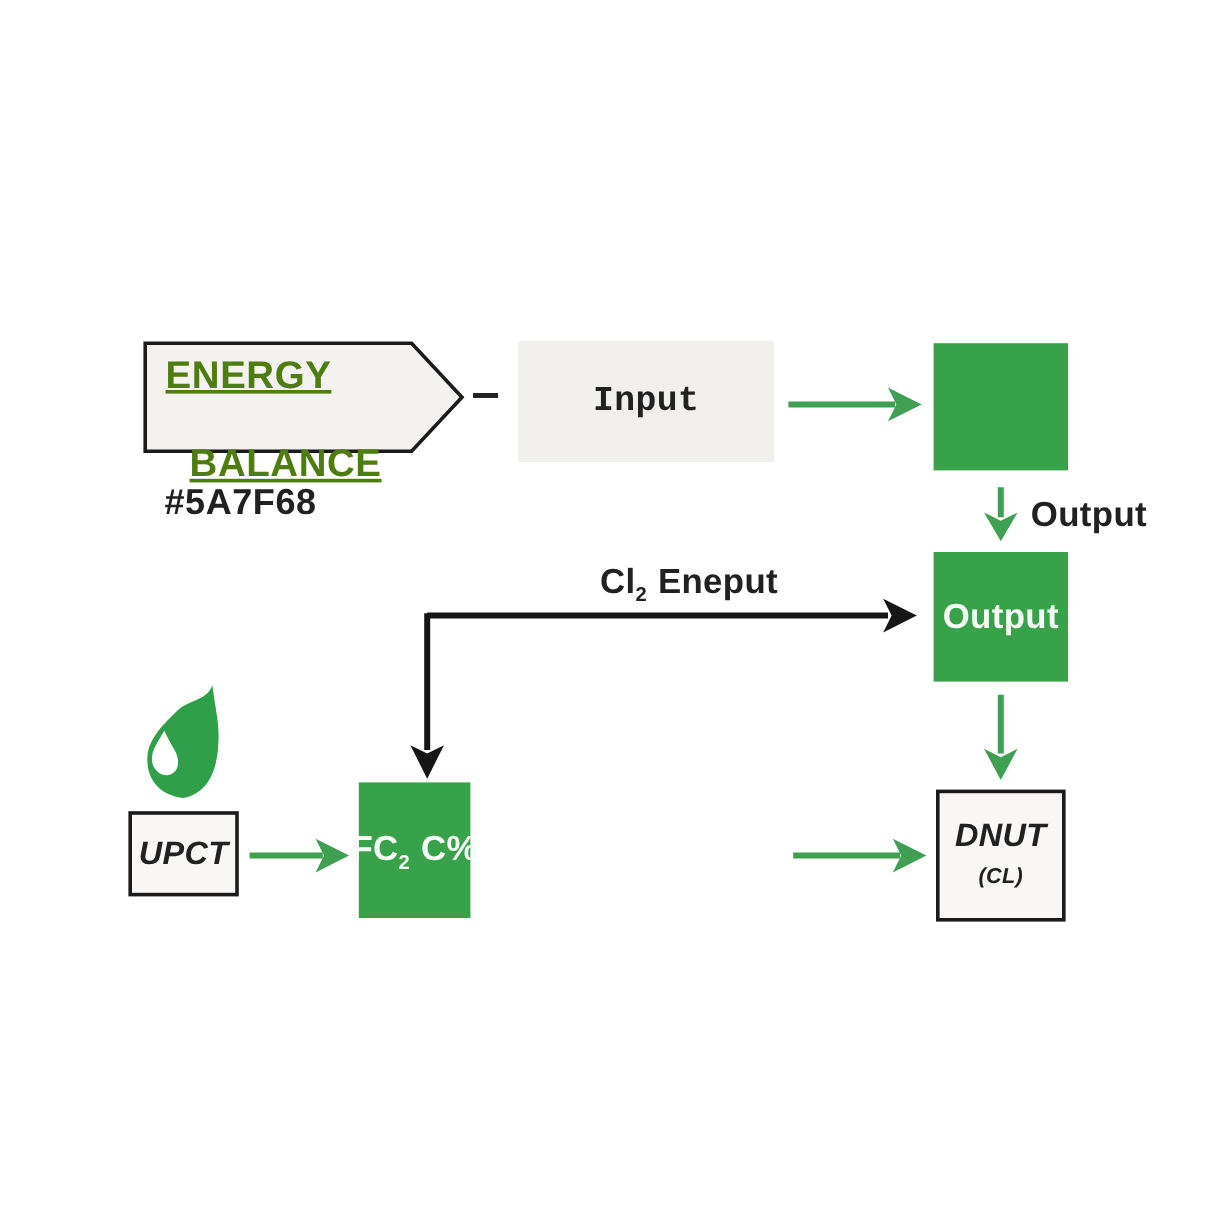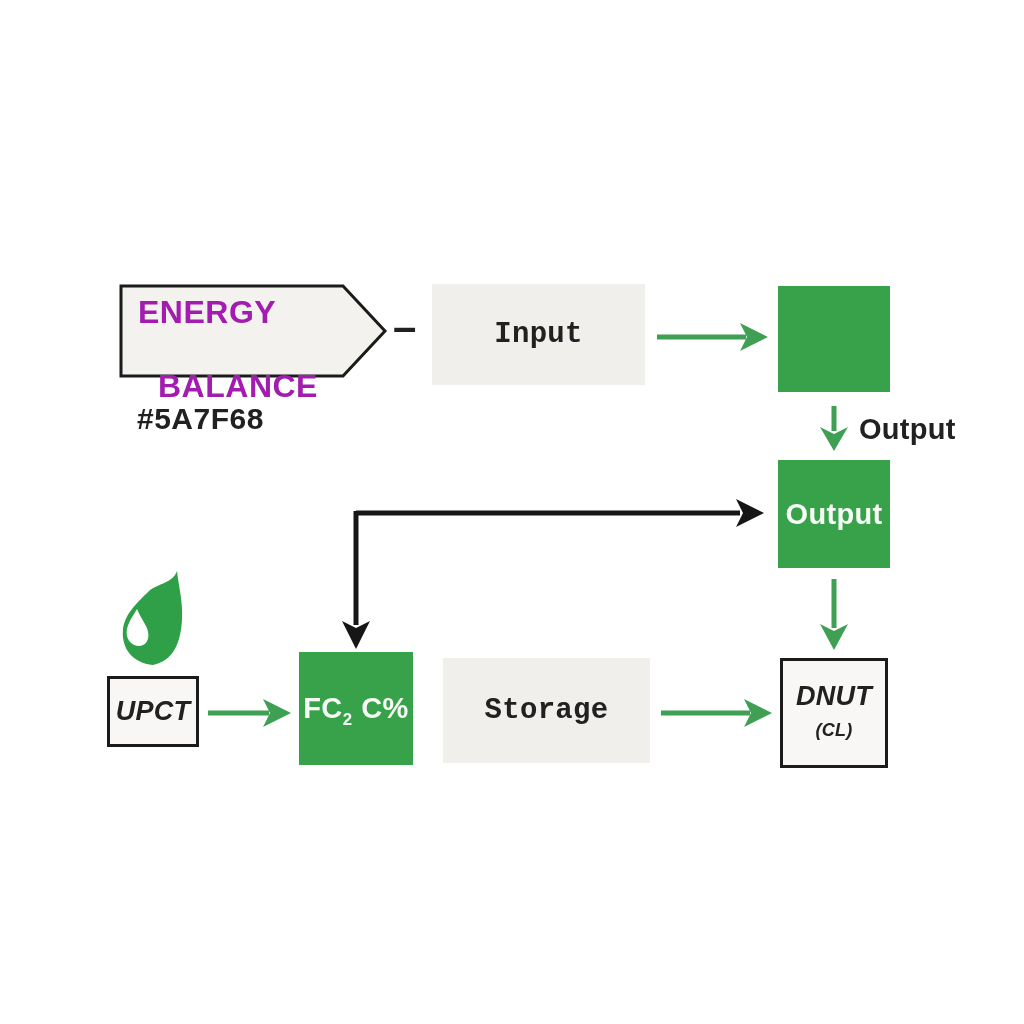--- a/index.html
+++ b/index.html
@@ -19,21 +19,21 @@
   html,body{margin:0;padding:0;background:var(--page-bg);}
   .stage{
     position:relative;width:1024px;height:1024px;background:var(--page-bg);
     overflow:hidden;font-family:"Liberation Sans","DejaVu Sans",sans-serif;
     color:var(--text-dark);
   }
   .abs{position:absolute;}
 
   
   .banner-text{left:138px;top:296px;width:230px;line-height:32px;
-    font-size:32px;font-weight:700;letter-spacing:0.5px;color:#a21caf;}
+    font-size:32px;font-weight:700;letter-spacing:0.5px;color:#4d7c0f;text-decoration:underline;}
   .banner-text .l2{padding-left:20px;margin-top:42px;}
   .color-code{left:137px;top:402px;font-size:30px;font-weight:700;letter-spacing:0.5px;}
   .dash{left:393px;top:306px;font-size:42px;font-weight:700;line-height:42px;}
 
   
   .plain-box{background:var(--light-box-bg);display:flex;align-items:center;justify-content:center;font-family:Liberation Mono, monospace;}
   .green-node{background:var(--green-box);display:flex;align-items:center;justify-content:center;}
   .outlined-box{background:var(--outlined-box-bg);border:3px solid var(--outlined-box-border);
     box-sizing:border-box;display:flex;flex-direction:column;align-items:center;justify-content:center;}
   .node-label{font-weight:700;font-size:29px;letter-spacing:0.3px;}
@@ -89,43 +89,43 @@
     <span class="node-label white-label">Output</span>
   </div>
 
   <svg class="abs black-arrow" style="left:336px;top:493px;" width="448" height="168">
     <line x1="20" y1="20" x2="404" y2="20" stroke="currentColor" stroke-width="5"></line>
     <polygon points="400,6 428,20 400,34 407,20" fill="currentColor"></polygon>
     <line x1="20" y1="18" x2="20" y2="132" stroke="currentColor" stroke-width="5"></line>
     <polygon points="6,128 20,156 34,128 20,135" fill="currentColor"></polygon>
   </svg>
 
+  <div class="abs float-label" style="left:500px;top:469px;">
+    <span>Cl</span><sub class="s">2</sub><span class="gap-left">Eneput</span>
+  </div>
 
 
   <svg class="abs flame" style="left:113px;top:563px;" width="72" height="108" viewBox="0 0 72 108">
     <path fill="currentColor" d="M64 8 C66 26 70 38 69 56 C68 80 60 98 40 102 C20 100 8 86 10 66 C12 50 26 38 36 28 C46 20 60 20 64 8 Z"></path>
     <path fill="var(--page-bg)" d="M24 46 C18 56 12 64 14 73 C16 81 24 85 30 82 C36 79 37 71 33 63 C29 56 26 51 24 46 Z"></path>
   </svg>
 
   <div class="abs outlined-box" style="left:107px;top:676px;width:92px;height:71px;font-style:italic;">
     <span class="node-label" style="font-size:27px;">UPCT</span>
   </div>
 
   <svg class="abs green-arrow" style="left:205px;top:695px;" width="90" height="36">
     <line x1="3" y1="18" x2="64" y2="18" stroke="currentColor" stroke-width="5"></line>
     <polygon points="58,4 86,18 58,32 65,18" fill="currentColor"></polygon>
   </svg>
 
-  <div class="abs green-node" style="left:299px;top:652px;width:114px;height:113px;">
+  <div class="abs green-node" style="left:299px;top:652px;width:93px;height:113px;">
     <span class="node-label white-label"><span>FC</span><sub class="s">2</sub><span class="gap-left">C%</span></span>
   </div>
 
-  <div class="abs plain-box" style="left:443px;top:658px;width:207px;height:105px;">
-    <span class="node-label">Storage</span>
-  </div>
 
   <svg class="abs green-arrow" style="left:658px;top:695px;" width="116" height="36">
     <line x1="3" y1="18" x2="92" y2="18" stroke="currentColor" stroke-width="5"></line>
     <polygon points="86,4 114,18 86,32 93,18" fill="currentColor"></polygon>
   </svg>
 
   <svg class="abs green-arrow" style="left:815px;top:576px;" width="38" height="76">
     <line x1="19" y1="3" x2="19" y2="52" stroke="currentColor" stroke-width="5"></line>
     <polygon points="5,48 19,74 33,48 19,55" fill="currentColor"></polygon>
   </svg>

